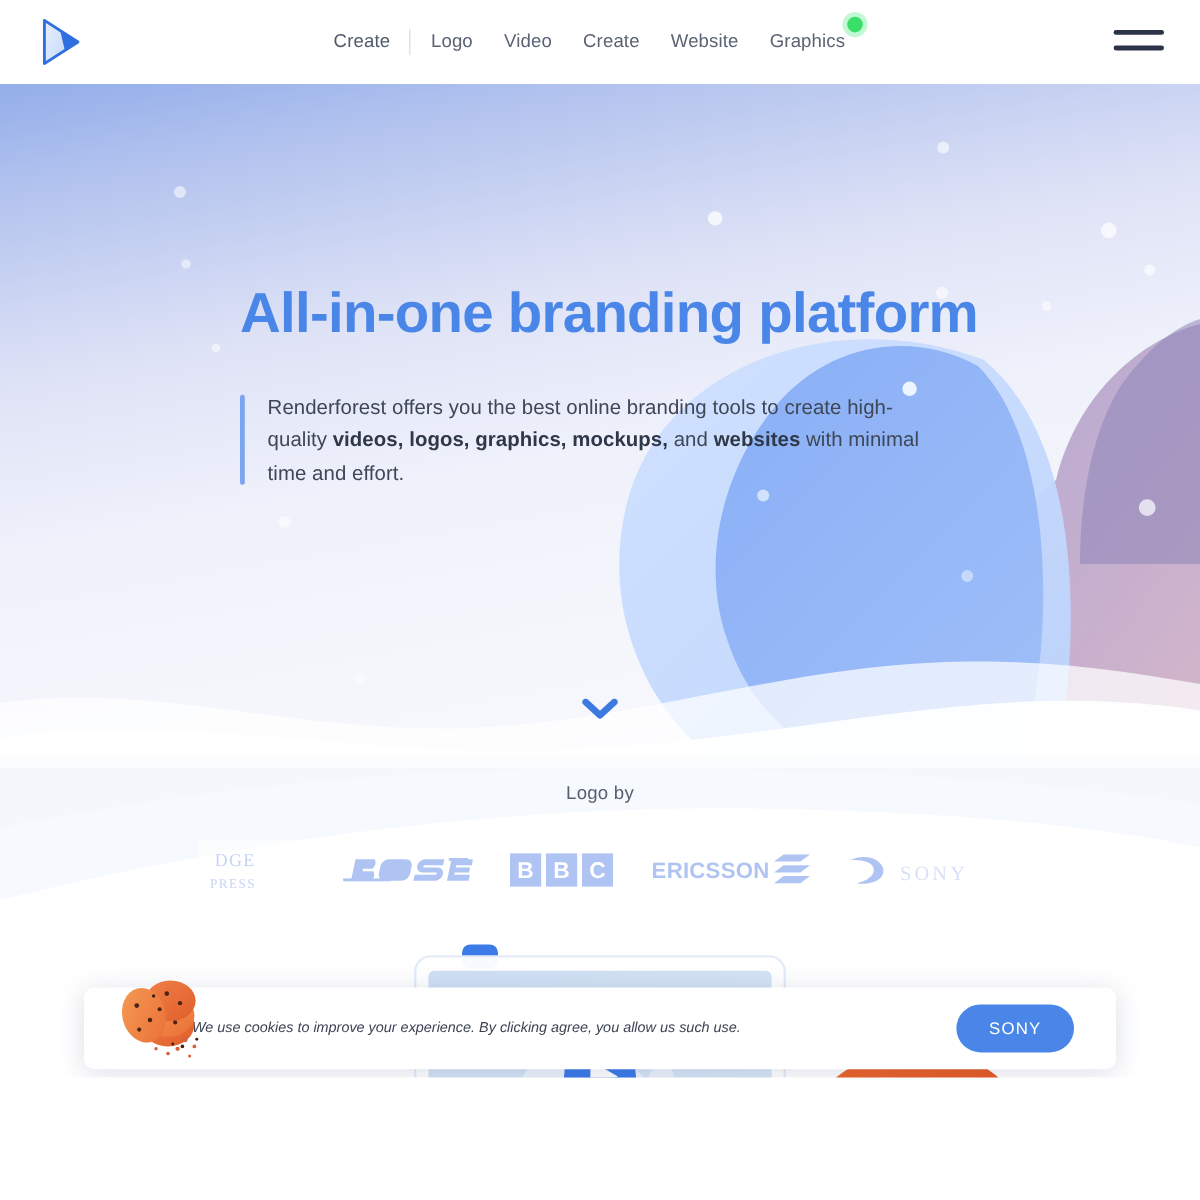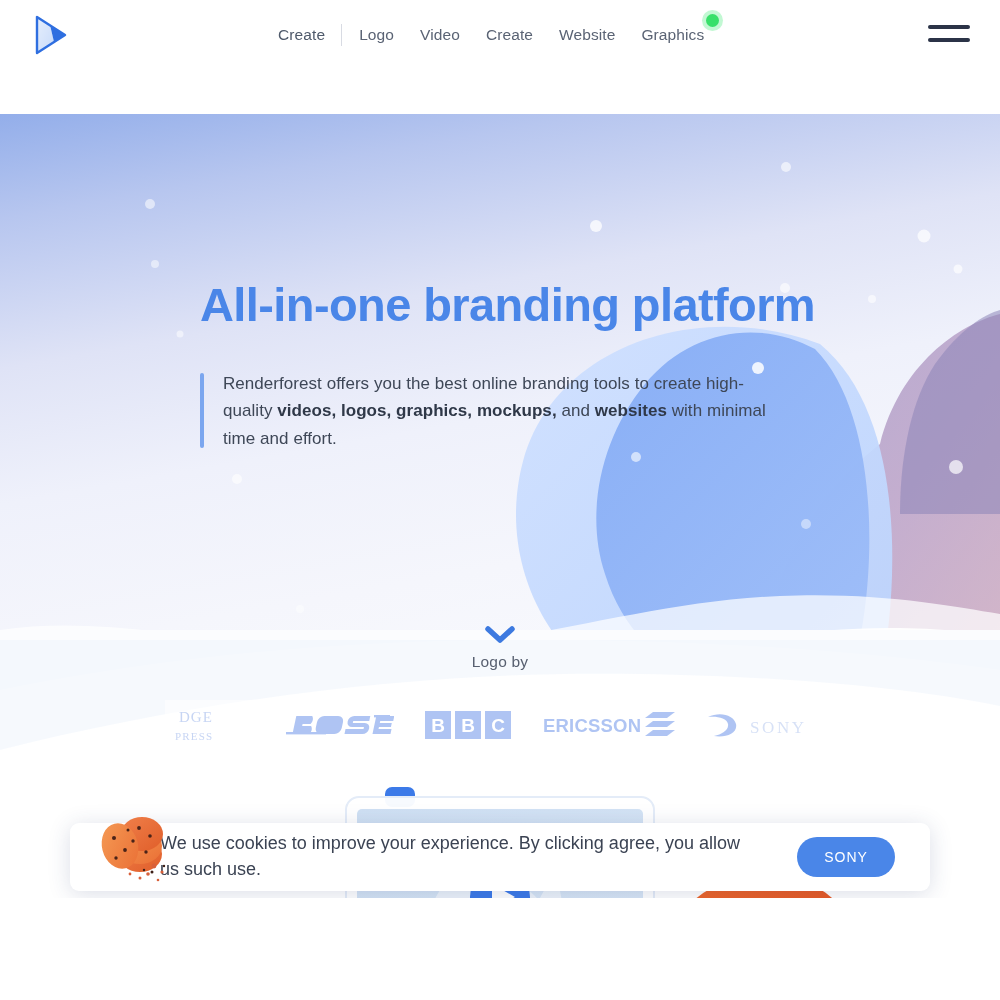--- a/index.html
+++ b/index.html
@@ -48,21 +48,20 @@
     width: 42px; height: 4px; border-radius: 2px; background: #2b3347;
   }
   .burger i:nth-child(1) { top: 1px; }
   .burger i:nth-child(2) { top: 14px; }
 
   
   .hero {
     position: absolute; top: 70px; left: 0; width: 1000px; height: 575px;
     overflow: hidden;
     background: linear-gradient(170deg, #93aeea 0%, #b7c6ef 14%, #dfe3f6 34%, #eff1fb 52%, #f5f6fc 72%, #fafbfe 100%);
-    margin-top: 44px;
   }
   .hero-svg { position: absolute; inset: 0; width: 1000px; height: 575px; }
 
   .hero-content { position: absolute; left: 200px; top: 160px; width: 620px; z-index: 10; }
   .hero-title {
     font-size: 47px; font-weight: 700; color: #4a86e8;
     line-height: 1.31; letter-spacing: -.6px;
   }
   .hero-para-wrap {
     margin-top: 34px; padding-left: 23px; position: relative; max-width: 590px;
@@ -118,21 +117,21 @@
   
   .cookie {
     position: absolute; left: 70px; bottom: 7px; width: 860px; height: 68px;
     background: #ffffff; border-radius: 9px;
     box-shadow: 0 3px 22px rgba(40,60,110,.17);
     display: flex; align-items: center; z-index: 80;
   }
   .cookie-img { position: absolute; left: 22px; top: -15px; width: 86px; height: 80px; }
   .cookie-text {
     margin-left: 90px; width: 600px;
-    font-size: 18px; line-height: 1.42; color: #3b4353;
+    font-size: 12px; line-height: 1.42; color: #3b4353; font-style: italic;
   }
   .cookie-btn {
     position: absolute; right: 35px; top: 14px;
     width: 98px; height: 40px; border-radius: 21px;
     background: #4a86e8; color: #fff; border: none;
     font-size: 14px; letter-spacing: 1px; cursor: pointer;
   }
 </style>
 </head>
 <body>

